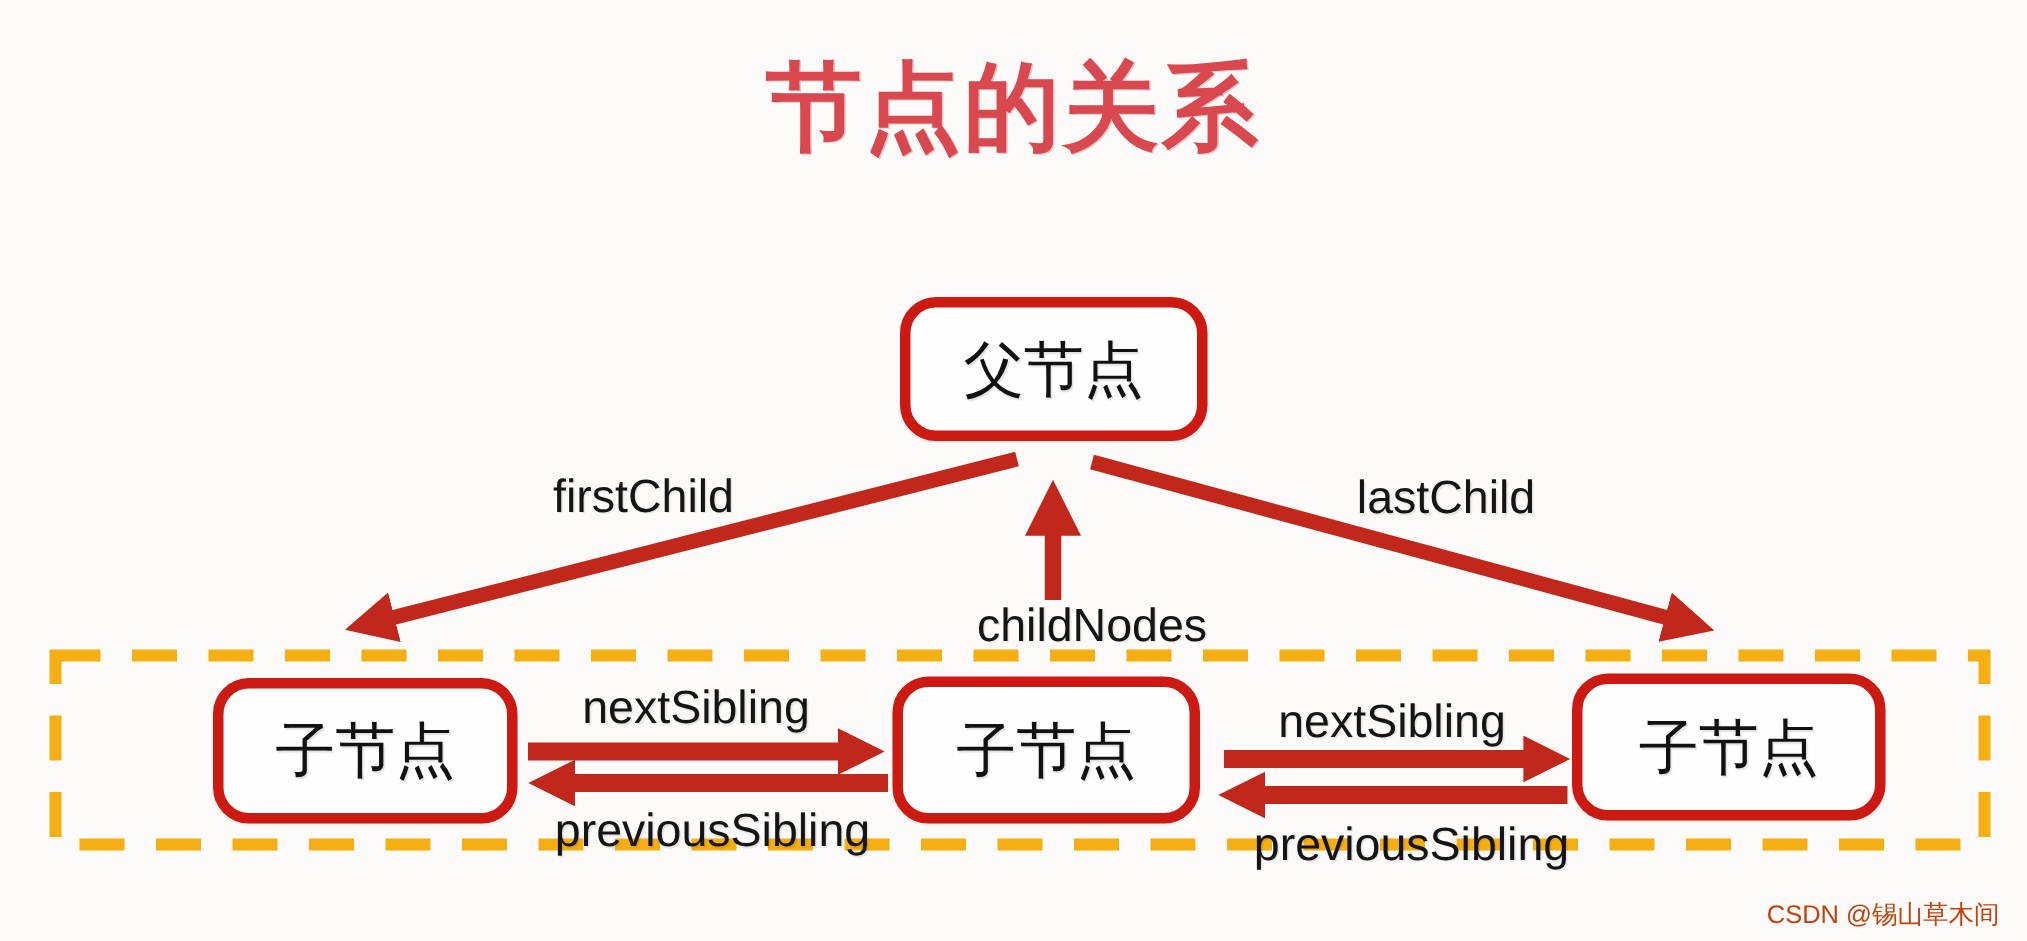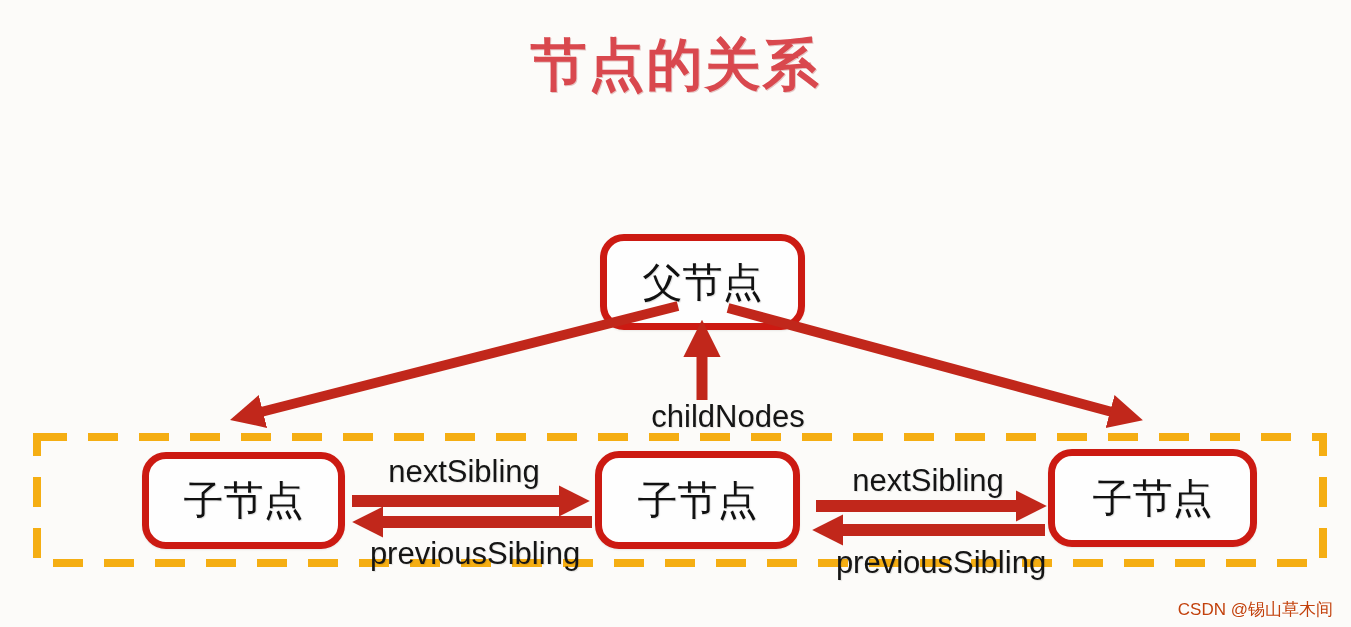--- a/index.html
+++ b/index.html
@@ -1,25 +1,25 @@
 <!DOCTYPE html>
 <html><head>
 <meta charset="utf-8">
 <style>
   html,body{margin:0;padding:0;width:1351px;height:627px;background:#fcfbf9;overflow:hidden;
     font-family:"Liberation Sans",sans-serif;}
   .stage{position:relative;width:1351px;height:627px;}
   .title{position:absolute;left:0;top:28px;width:100%;text-align:center;
-    font-size:56px;font-weight:900;color:#d9484e;letter-spacing:2px;
+    font-size:64px;font-weight:900;color:#d9484e;letter-spacing:2px;
     text-shadow:1px 1px 0 rgba(160,30,35,.25);}
   .node{position:absolute;background:#fefefe;border:7px solid #cc1a12;border-radius:24px;
     display:flex;align-items:center;justify-content:center;
     font-size:40px;color:#111;box-shadow:0 1px 2px rgba(0,0,0,.08);
     text-shadow:1px 1px 1px rgba(0,0,0,.12);}
-  .node-parent{left:600px;top:198px;width:191px;height:82px;margin-top:36px;}
+  .node-parent{left:600px;top:198px;width:191px;height:82px;}
   .node-child1{left:142px;top:452px;width:189px;height:83px;}
   .node-child2{left:595px;top:451px;width:191px;height:84px;}
   .node-child3{left:1048px;top:449px;width:195px;height:84px;}
   .rel{position:absolute;transform:translate(-50%,-50%);white-space:nowrap;
     font-size:31px;color:#151515;text-shadow:1px 1px 1px rgba(0,0,0,.10);z-index:5;}
   .lbl-firstChild{left:429px;top:331px;}
   .lbl-lastChild{left:964px;top:332px;}
   .lbl-parentNode{left:810px;top:369px;}
   .lbl-childNodes{left:728px;top:417px;text-align:right;}
   .lbl-next1{left:464px;top:472px;}
@@ -68,20 +68,22 @@
   <div class="node node-child1">
     <span>子节点</span>
   </div>
   <div class="node node-child2">
     <span>子节点</span>
   </div>
   <div class="node node-child3">
     <span>子节点</span>
   </div>
 
+  <div class="rel lbl-firstChild">firstChild</div>
+  <div class="rel lbl-lastChild">lastChild</div>
   <div class="rel lbl-childNodes">childNodes</div>
   <div class="rel lbl-next1">nextSibling</div>
   <div class="rel lbl-prev1">previousSibling</div>
   <div class="rel lbl-next2">nextSibling</div>
   <div class="rel lbl-prev2">previousSibling</div>
 
   <div class="watermark">CSDN @锡山草木间</div>
 </div>
 
 </body></html>

